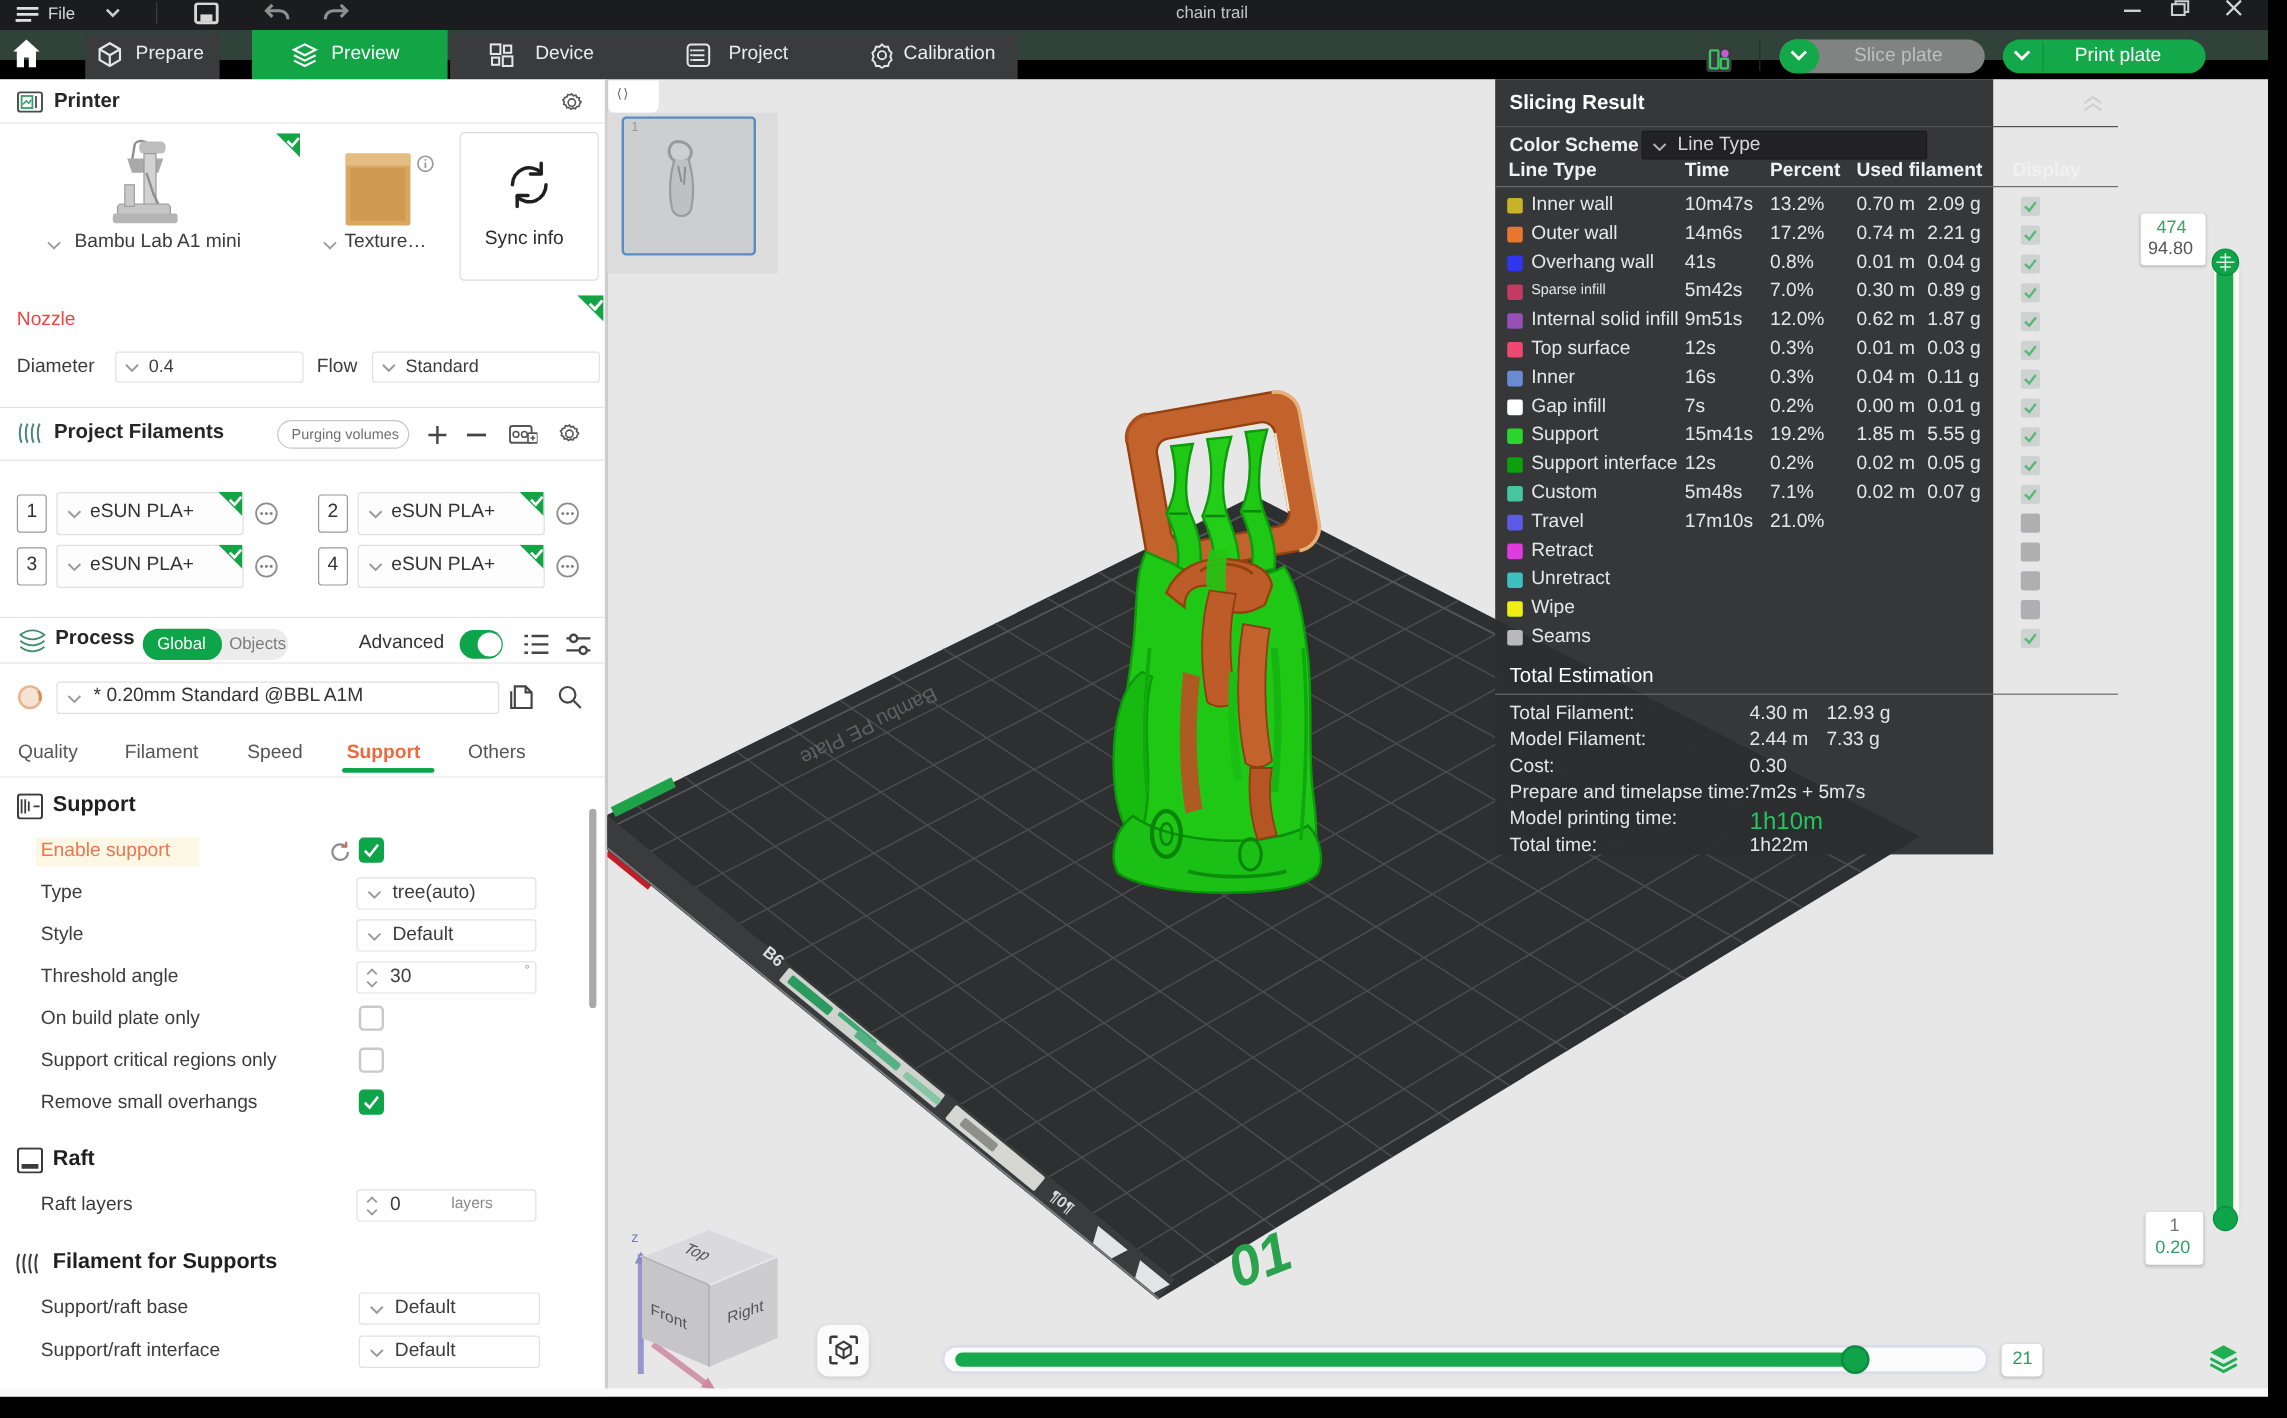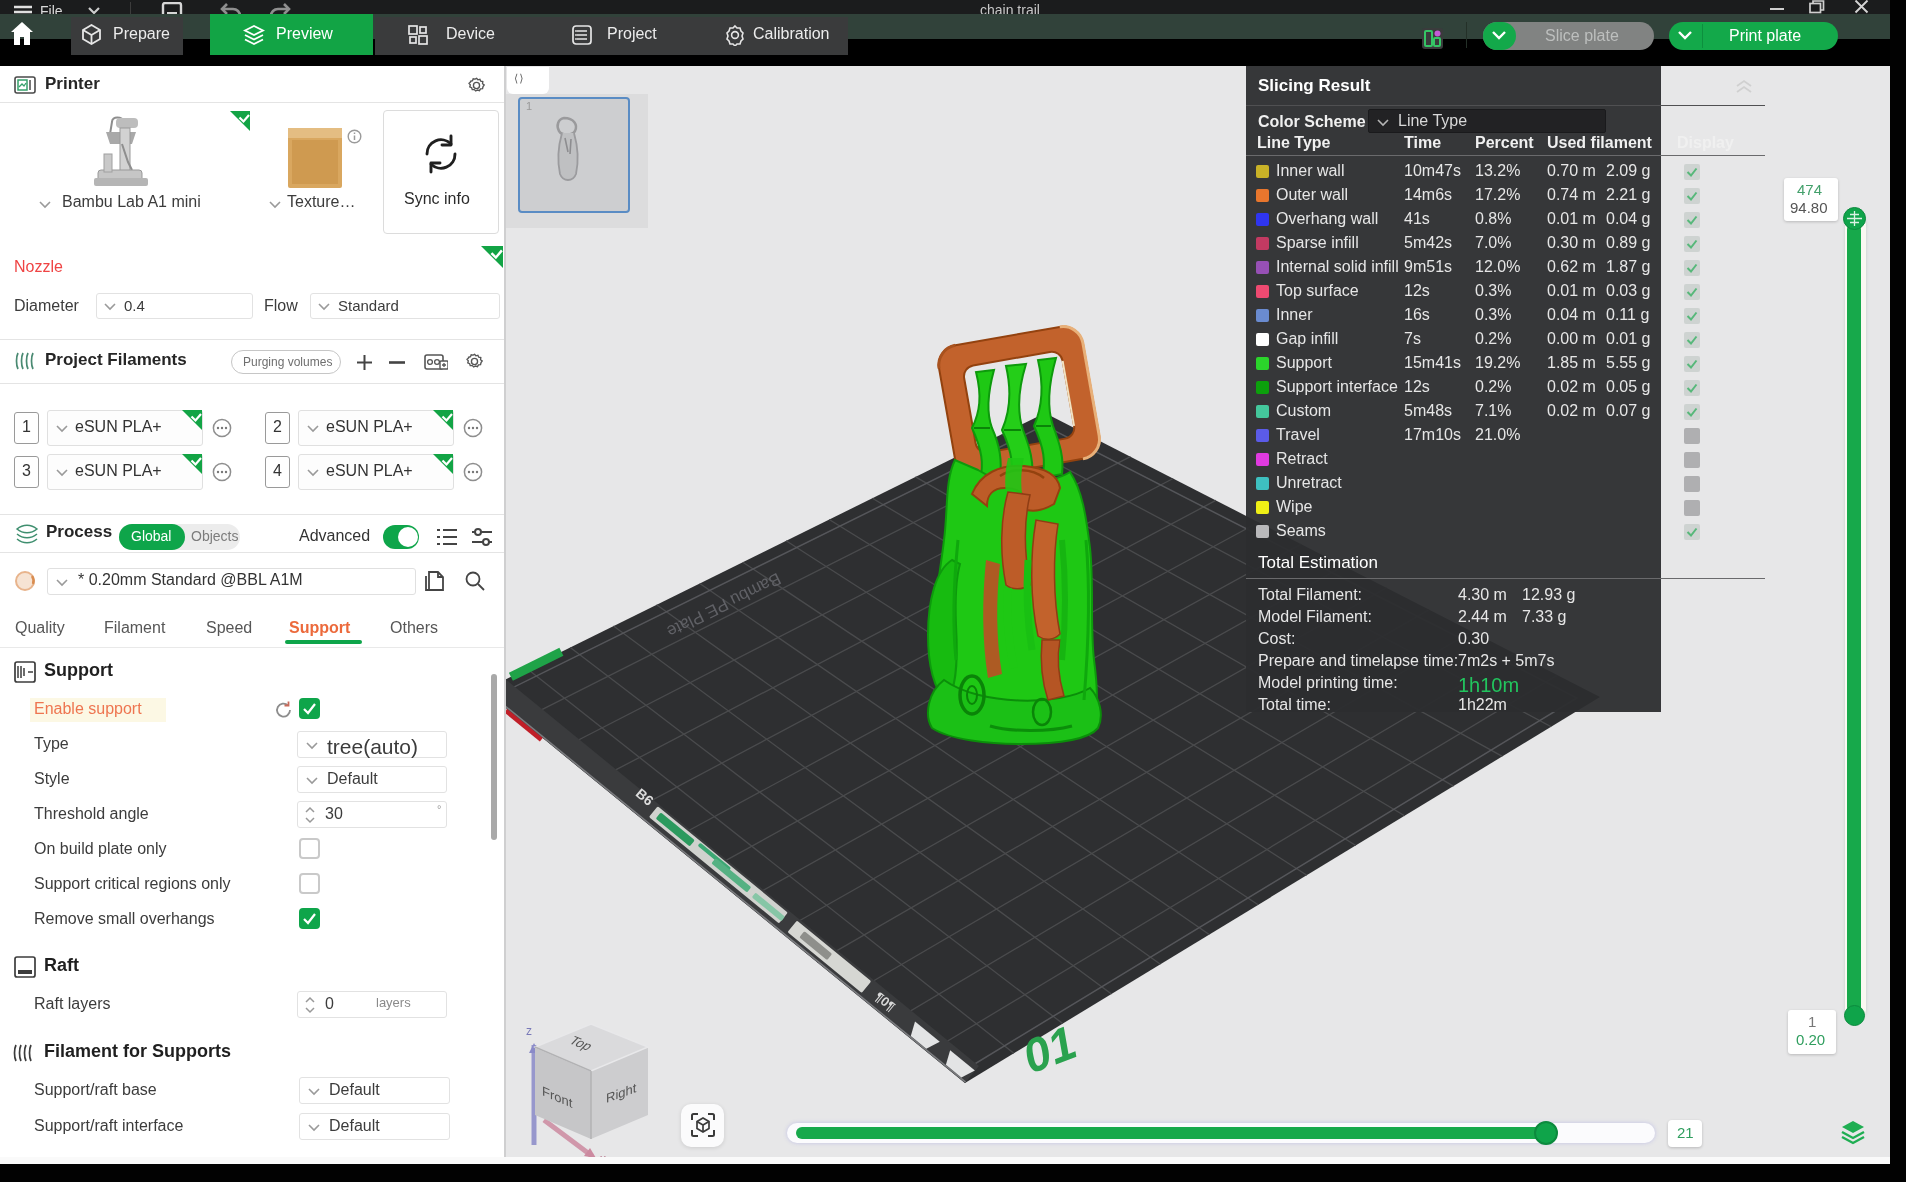--- a/index.html
+++ b/index.html
@@ -33,21 +33,21 @@
  <div class="abs" style="left:1770px;top:8px;width:14px;height:2px;background:#cfcfcf"></div>
  <svg class="abs" style="left:1807px;top:0" width="19" height="14" viewBox="0 0 19 14">
       <rect x="3" y="3.5" width="10.5" height="9" fill="none" stroke="#cfcfcf" stroke-width="1.7"></rect>
       <path d="M6 3.5V1h10.5v9h-3" fill="none" stroke="#cfcfcf" stroke-width="1.7"></path>
     </svg>
  <svg class="abs" style="left:1853px;top:0" width="17" height="14" viewBox="0 0 17 14">
       <path d="M2.5 0.5l12 12M14.5 0.5l-12 12" stroke="#d4d4d4" stroke-width="1.9"></path>
     </svg>
 </div>
 
-<div class="abs" style="left:0;top:14px;width:1890px;height:25px;background:#31423a">
+<div class="abs" style="left:0;top:25px;width:1890px;height:25px;background:#31423a">
  <div class="abs" style="left:71px;top:3px;width:112px;height:38px;background:#3a3b3c"></div>
  <div class="abs" style="left:375px;top:3px;width:473px;height:38px;background:#3a3b3c"></div>
  <div class="abs" style="left:210px;top:0;width:163px;height:41px;background:#12a445"></div>
  <svg class="abs" style="left:9px;top:6px" width="26" height="28" viewBox="0 0 26 28">
    <path d="M13 2L2 12h3v13h6v-8h4v8h6V12h3z" fill="#fff"></path>
  </svg>
  <svg class="abs" style="left:81px;top:10px" width="21" height="21" viewBox="0 0 21 21">
    <path d="M10.5 1L19 6v9l-8.5 5L2 15V6z" fill="none" stroke="#e6e6e6" stroke-width="1.8"></path>
    <path d="M2 6l8.5 5L19 6M10.5 11v9" fill="none" stroke="#e6e6e6" stroke-width="1.8"></path>
  </svg>
@@ -317,21 +317,21 @@
     </svg>
     <div class="abs" style="left:299px;top:632px;width:21px;height:21px;background:#0ea54a;border-radius:4px"></div>
     <svg class="abs" style="left:299px;top:632px" width="21" height="21" viewBox="0 0 21 21">
       <path d="M5 11l4 4 7-9" fill="none" stroke="#fff" stroke-width="2.2"></path>
     </svg>
     <div class="tx" style="left:34px;top:669px;font-size:16px;color:#3c3c3c">Type</div>
     <div class="abs" style="left:297px;top:665px;width:150px;height:27px;border:1px solid #e2e2e2;border-radius:3px;background:#fff"></div>
     <svg class="abs" style="left:305px;top:675px" width="14" height="9" viewBox="0 0 14 9">
       <path d="M2 2l5 5 5-5" fill="none" stroke="#9a9a9a" stroke-width="1.6"></path>
     </svg>
-    <div class="tx" style="left:327px;top:669px;font-size:21px;color:#3c3c3c">tree(auto)</div>
+    <div class="tx" style="left:327px;top:669px;font-size:16px;color:#3c3c3c">tree(auto)</div>
     <div class="tx" style="left:34px;top:704px;font-size:16px;color:#3c3c3c">Style</div>
     <div class="abs" style="left:297px;top:700px;width:150px;height:27px;border:1px solid #e2e2e2;border-radius:3px;background:#fff"></div>
     <svg class="abs" style="left:305px;top:710px" width="14" height="9" viewBox="0 0 14 9">
       <path d="M2 2l5 5 5-5" fill="none" stroke="#9a9a9a" stroke-width="1.6"></path>
     </svg>
     <div class="tx" style="left:327px;top:704px;font-size:16px;color:#3c3c3c">Default</div>
     <div class="tx" style="left:34px;top:739px;font-size:16px;color:#3c3c3c">Threshold angle</div>
     <div class="abs" style="left:297px;top:735px;width:150px;height:27px;border:1px solid #e2e2e2;border-radius:3px;background:#fff"></div>
     <svg class="abs" style="left:304px;top:739px" width="12" height="20" viewBox="0 0 12 20">
       <path d="M2 7l4-4 4 4" fill="none" stroke="#999" stroke-width="1.5"></path>
@@ -535,21 +535,21 @@
     <div class="tx" style="left:30px;top:144px;font-size:16px;color:#e6e6e6">Overhang wall</div>
     <div class="tx" style="left:158px;top:144px;font-size:16px;color:#e6e6e6">41s</div>
     <div class="tx" style="left:229px;top:144px;font-size:16px;color:#e6e6e6">0.8%</div>
     <div class="tx" style="left:301px;top:144px;font-size:16px;color:#e6e6e6">0.01 m</div>
     <div class="tx" style="left:360px;top:144px;font-size:16px;color:#e6e6e6">0.04 g</div>
     <div class="abs" style="left:438px;top:146px;width:16px;height:16px;background:rgba(160,175,165,0.35);border-radius:2px"></div>
     <svg class="abs" style="left:438px;top:146px" width="16" height="16" viewBox="0 0 16 16">
       <path d="M3.5 8l3.5 3.5 5.5-7" fill="none" stroke="#57b87a" stroke-width="2"></path>
     </svg>
     <div class="abs" style="left:10px;top:171px;width:13px;height:13px;background:#c33a62;border-radius:2px"></div>
-    <div class="tx" style="left:30px;top:168px;font-size:16px;color:#e6e6e6">Sparse infill</div>
+    <div class="tx" style="left:30px;top:168px;font-size:12px;color:#e6e6e6">Sparse infill</div>
     <div class="tx" style="left:158px;top:168px;font-size:16px;color:#e6e6e6">5m42s</div>
     <div class="tx" style="left:229px;top:168px;font-size:16px;color:#e6e6e6">7.0%</div>
     <div class="tx" style="left:301px;top:168px;font-size:16px;color:#e6e6e6">0.30 m</div>
     <div class="tx" style="left:360px;top:168px;font-size:16px;color:#e6e6e6">0.89 g</div>
     <div class="abs" style="left:438px;top:170px;width:16px;height:16px;background:rgba(160,175,165,0.35);border-radius:2px"></div>
     <svg class="abs" style="left:438px;top:170px" width="16" height="16" viewBox="0 0 16 16">
       <path d="M3.5 8l3.5 3.5 5.5-7" fill="none" stroke="#57b87a" stroke-width="2"></path>
     </svg>
     <div class="abs" style="left:10px;top:195px;width:13px;height:13px;background:#9750b5;border-radius:2px"></div>
     <div class="tx" style="left:30px;top:192px;font-size:16px;color:#e6e6e6">Internal solid infill</div>

